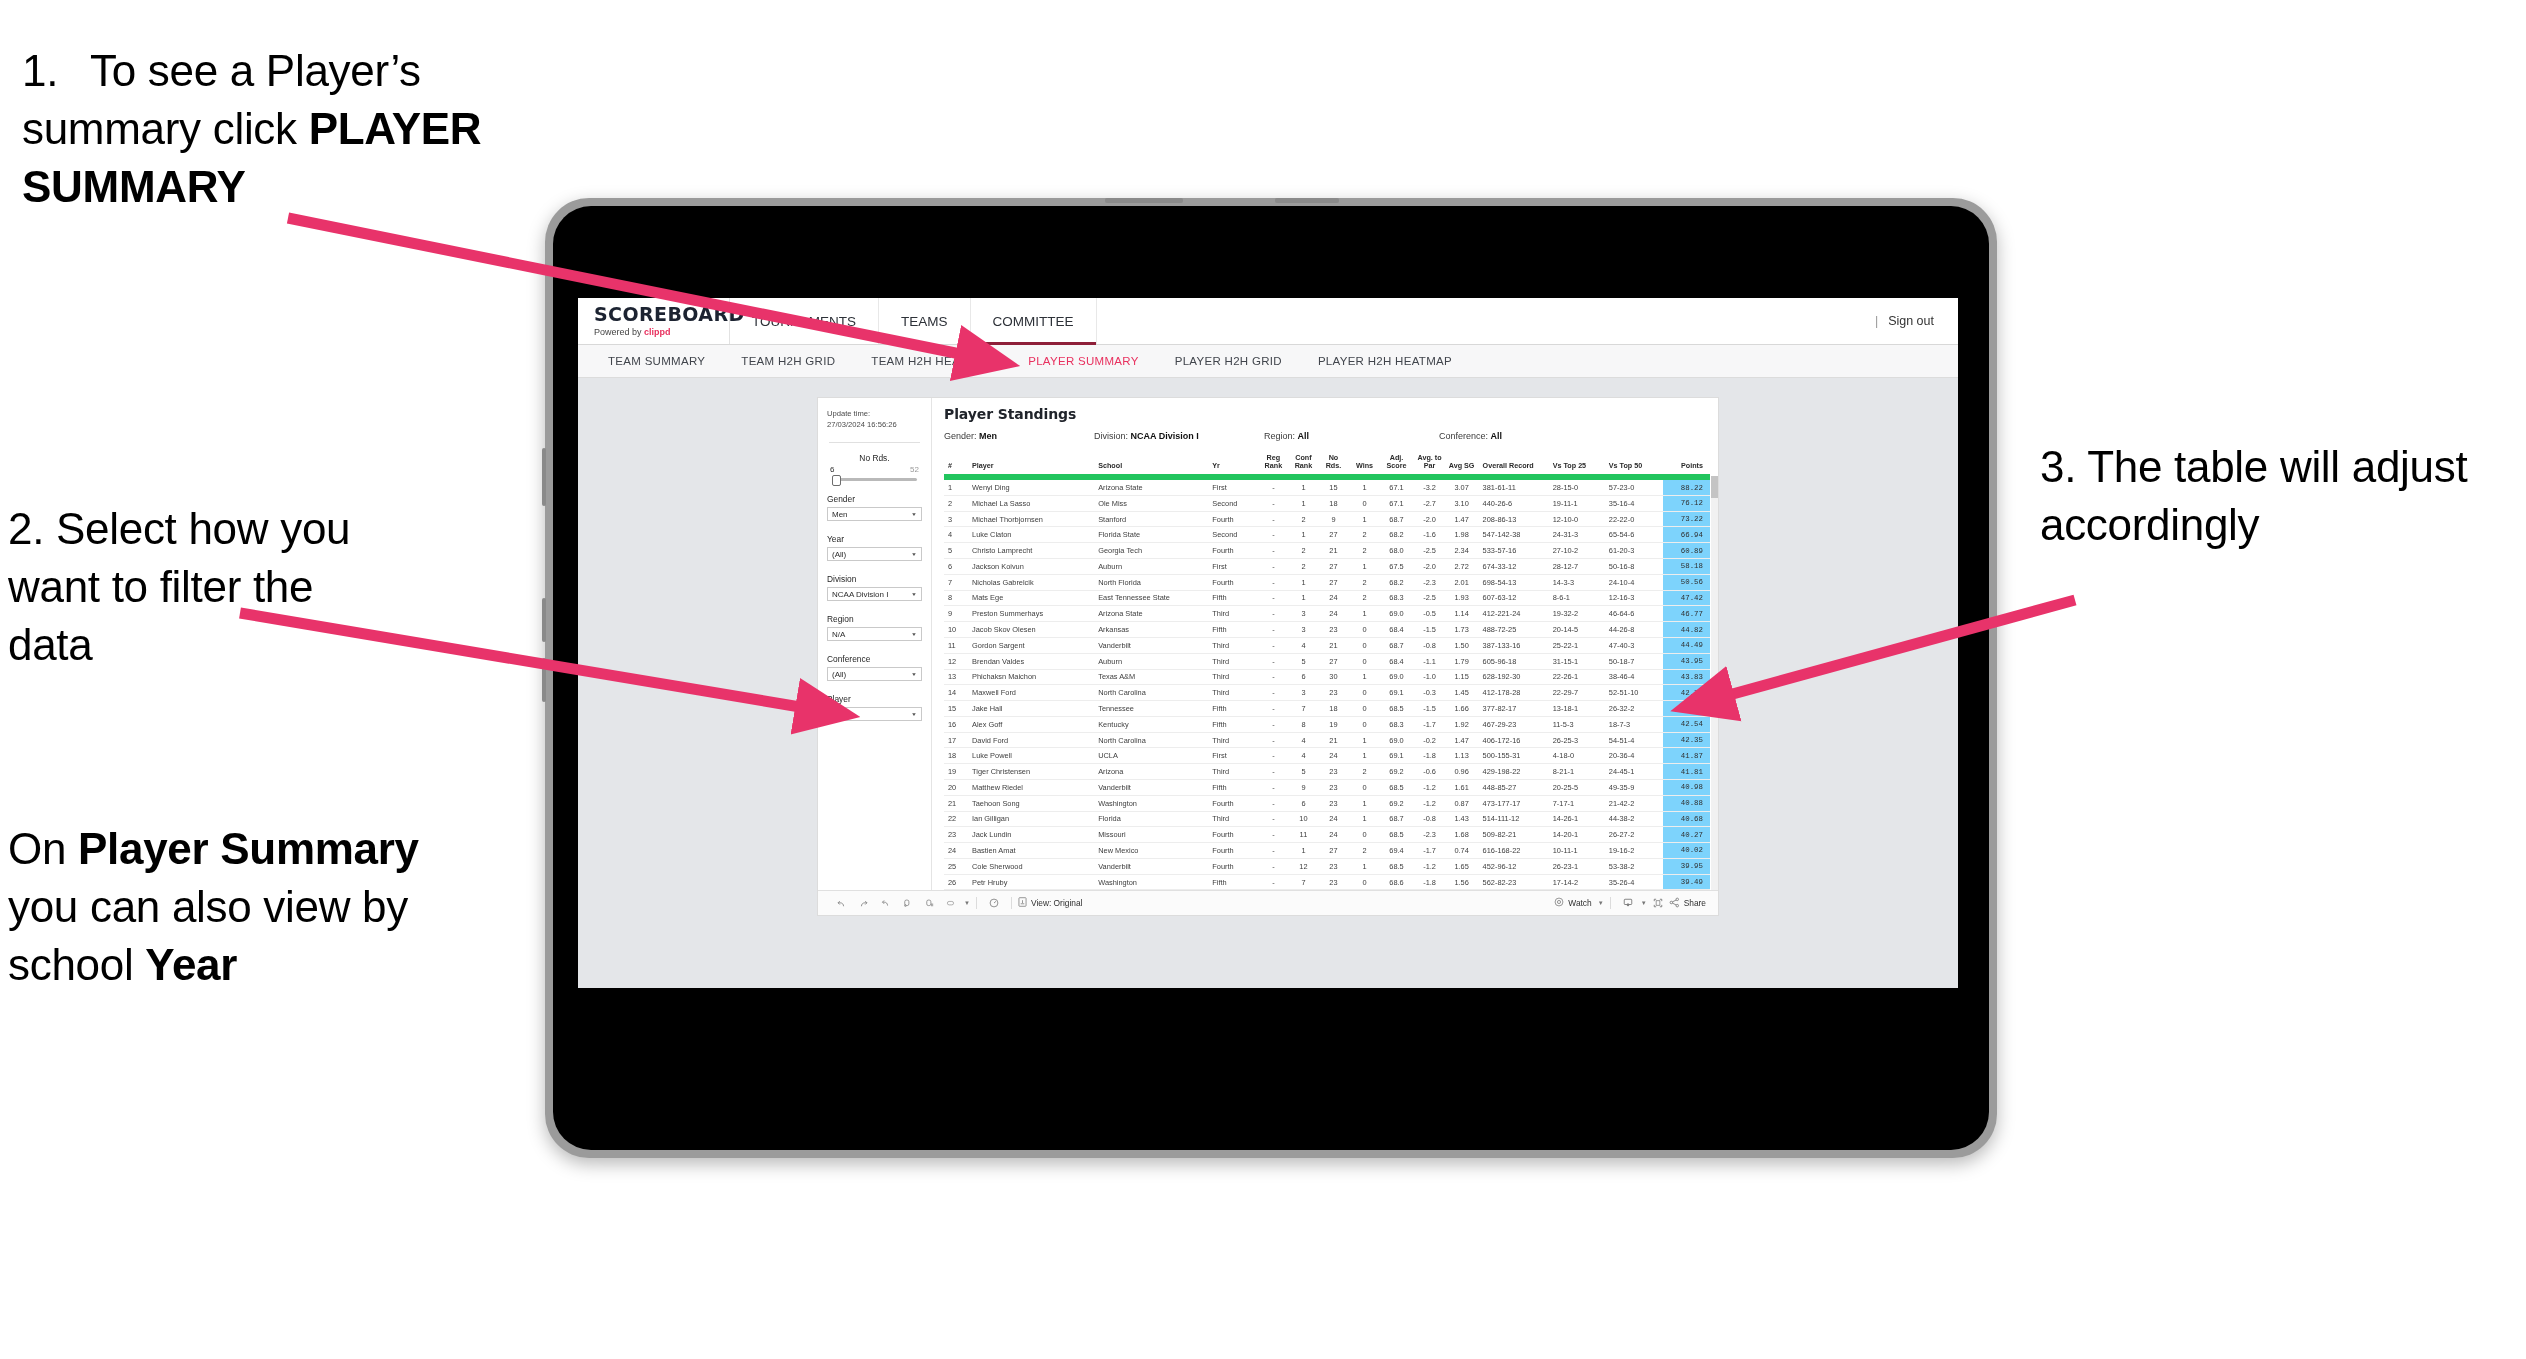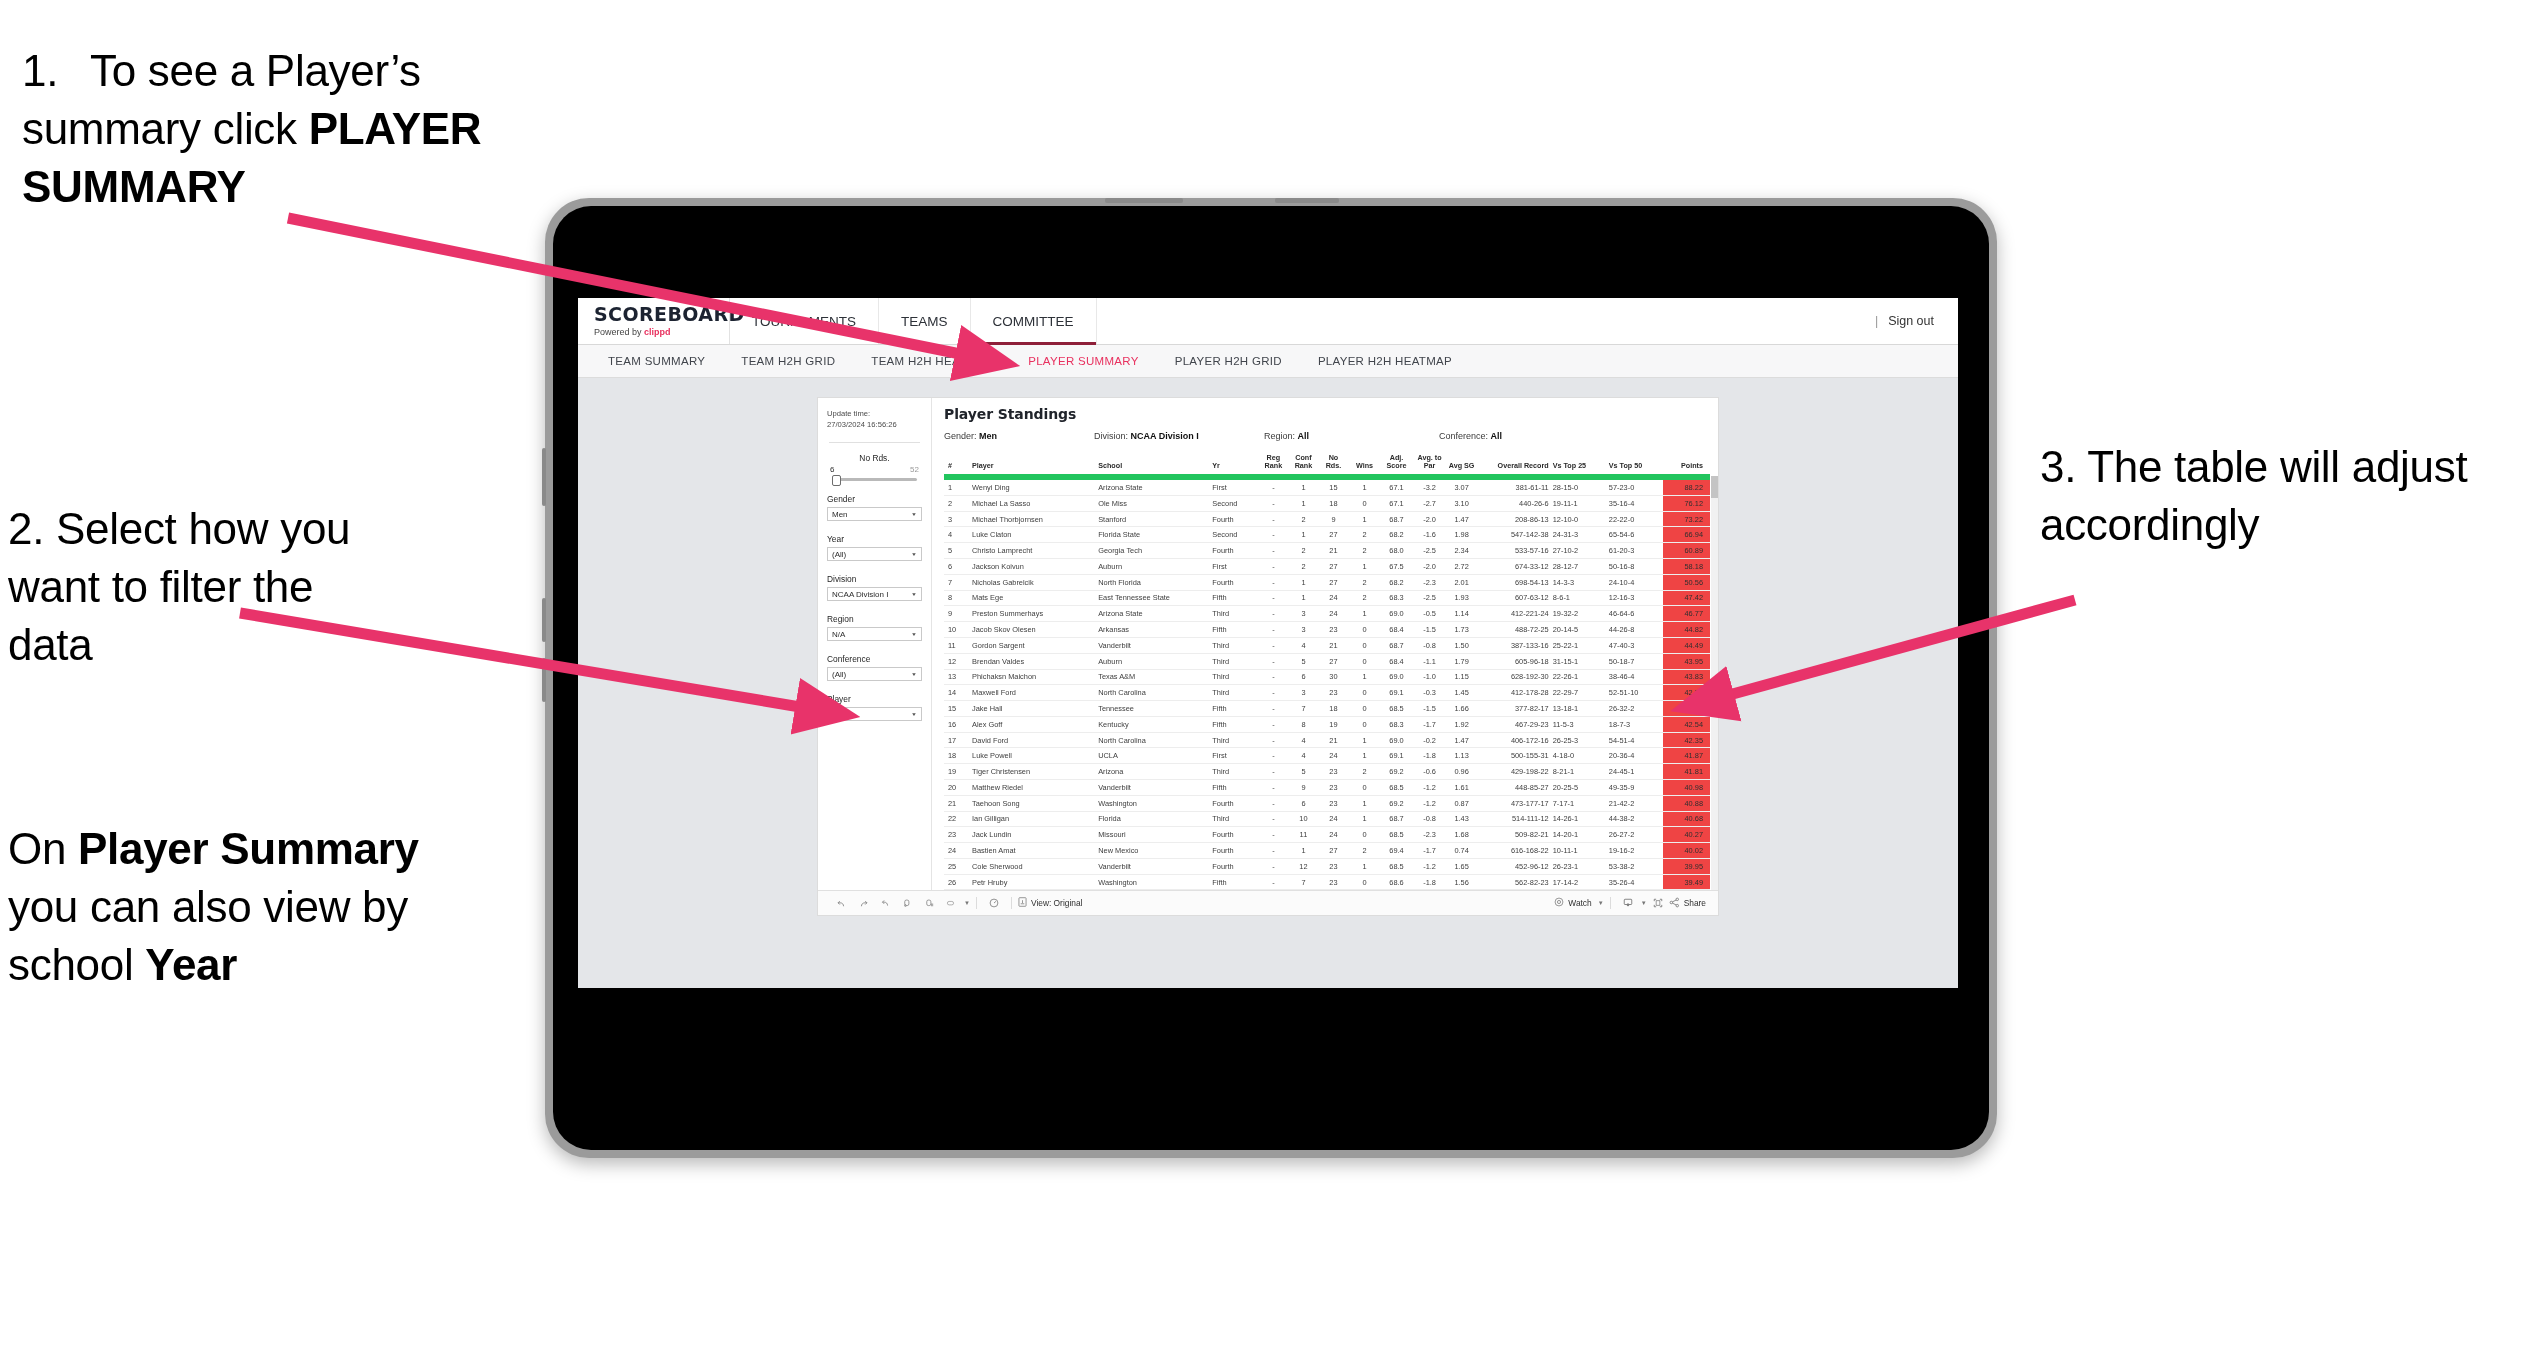--- a/index.html
+++ b/index.html
@@ -115,25 +115,25 @@
   .c-player{width:122px;text-align:left;}
   .c-school{width:110px;text-align:left;}
   .c-yr{width:44px;text-align:left;}
   .c-reg{width:26px;text-align:center;}
   .c-conf{width:26px;text-align:center;}
   .c-nords{width:26px;text-align:center;}
   .c-wins{width:28px;text-align:center;}
   .c-adj{width:28px;text-align:center;}
   .c-par{width:30px;text-align:center;}
   .c-sg{width:26px;text-align:center;}
-  .c-rec{width:66px;text-align:right;padding-left:6px;}
+  .c-rec{width:66px;text-align:left;padding-left:6px;}
   .c-t25{width:52px;text-align:left;}
   .c-t50{width:52px;text-align:left;}
   .c-pts{width:38px;text-align:right;padding-right:7px;}
-  td.c-pts{background:#ef4444;color:#2f2f2f;}
+  td.c-pts{background:#7dd3fc;color:#2f2f2f;font-family:Liberation Mono, monospace;}
 
   
   #vtrack{position:absolute;right:0px;top:78px;width:7px;bottom:0;background:#f1f1f1;}
   #vthumb{position:absolute;right:0px;top:78px;width:7px;height:22px;background:#c4c4c4;}
 
   
   #toolbar{height:24px;border-top:1px solid #e0e0e0;background:#fbfbfb;
     display:flex;align-items:center;padding:0 12px;font-size:8.4px;color:#4d4d4d;gap:0;}
   .tb{display:flex;align-items:center;justify-content:center;width:22px;height:18px;color:#7c7c7c;}
   .tb svg{display:block;}

